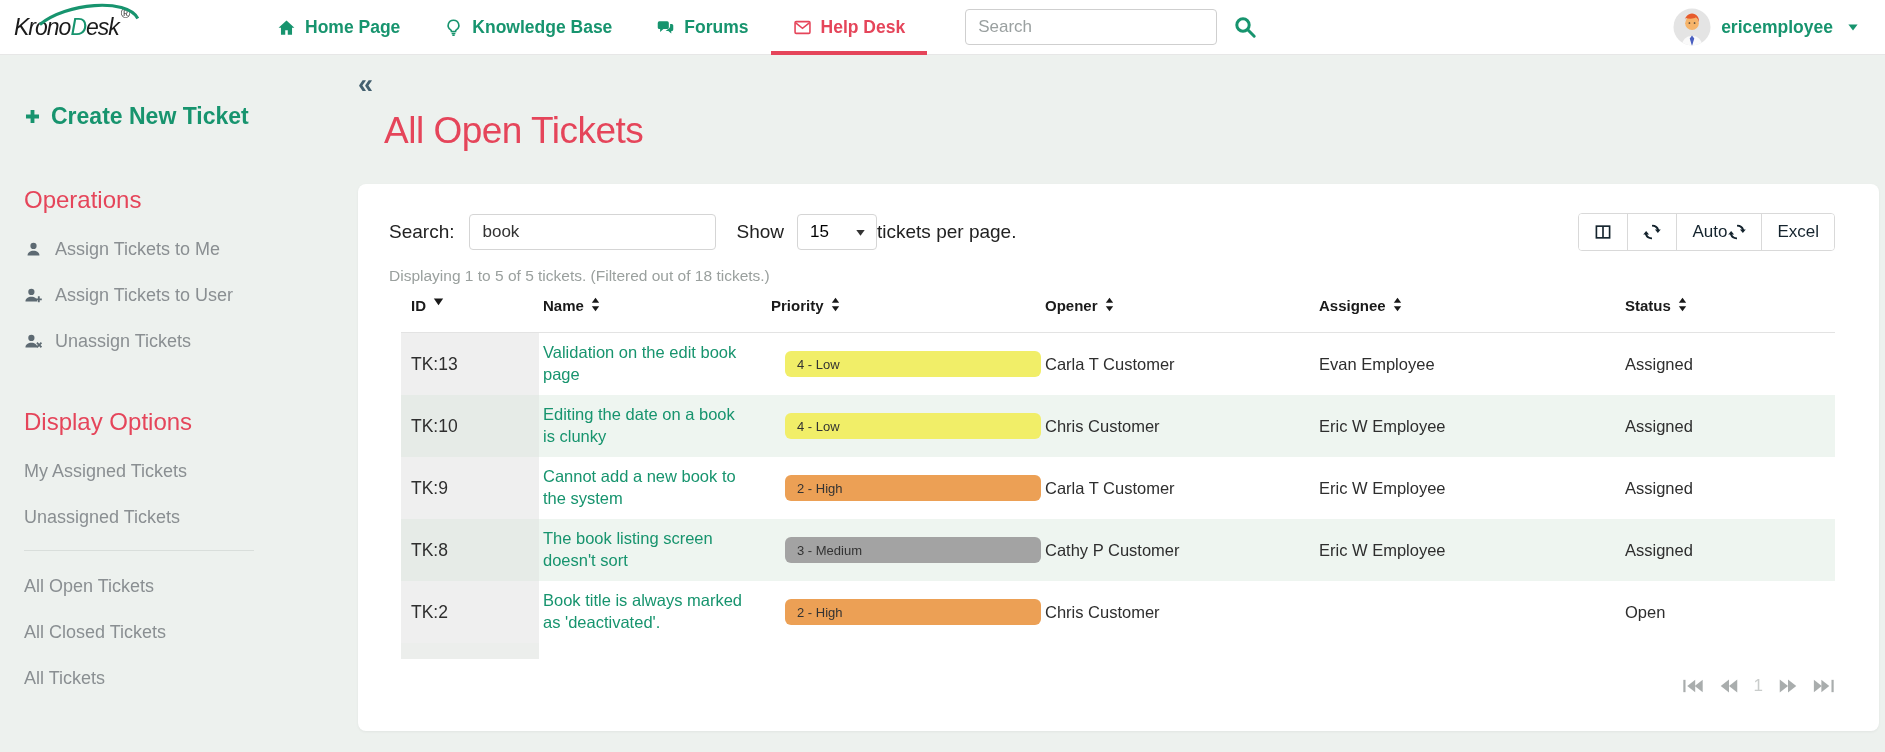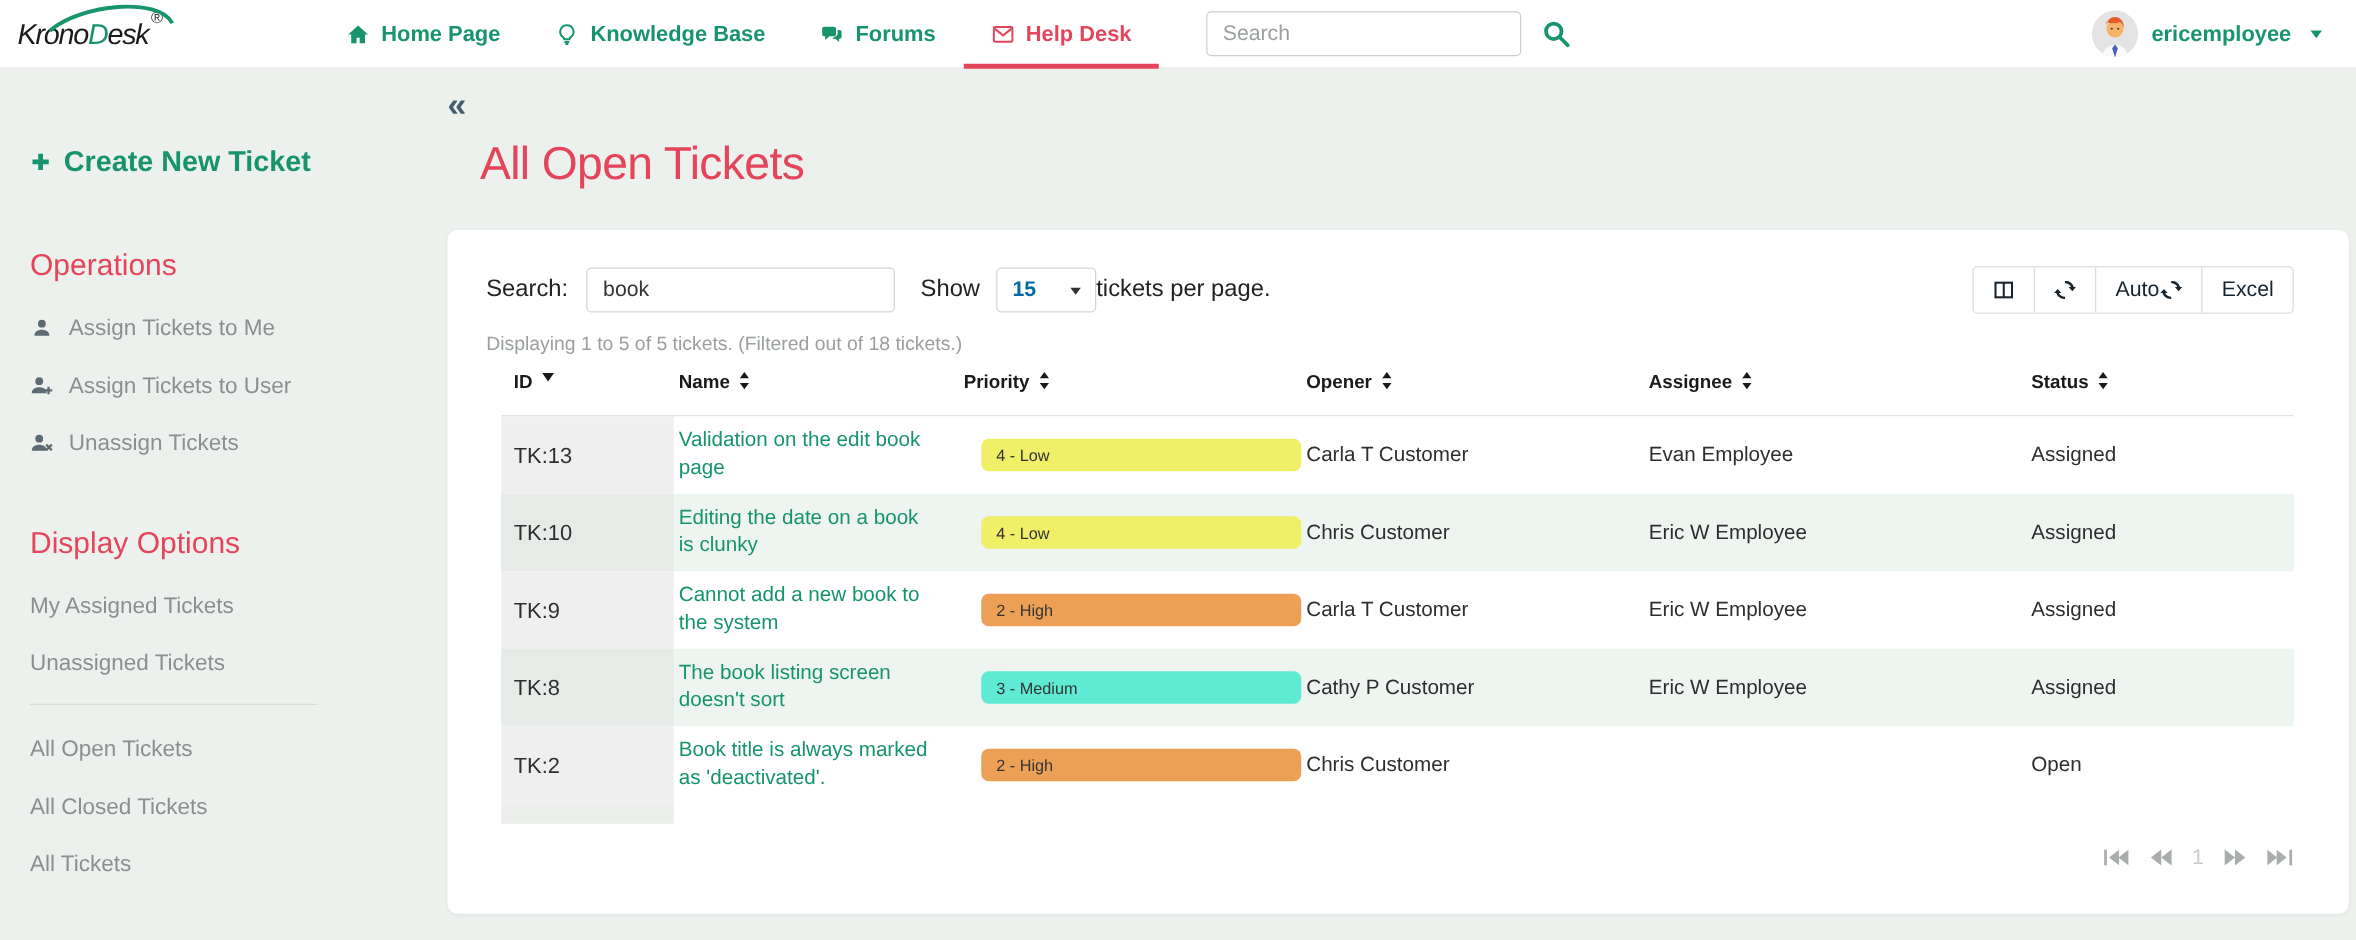--- a/index.html
+++ b/index.html
@@ -24,42 +24,42 @@
   .top-search input { width:252px; height:36px; border:1px solid #cfcfcf; border-radius:4px; padding:0 12px; font-size:17px; font-family:inherit; color:#444; outline:none; }
   .top-search input::placeholder { color:#9aa0a0; }
   .top-search-btn { width:24px; height:24px; margin-left:16px; color:#17946e; cursor:pointer; background:none; border:none; }
   .userbox { margin-left:auto; display:flex; align-items:center; gap:10px; cursor:pointer; }
   .avatar { width:38px; height:38px; }
   .username { color:#17946e; font-weight:bold; font-size:17.5px; }
   .user-caret { width:12px; height:12px; color:#17946e; margin-left:4px; }
 
   
   .main { display:flex; height:697px; }
-  .sidebar { width:300px; flex:none; padding:26px 16px 0 24px;margin-top:13px; }
+  .sidebar { width:300px; flex:none; padding:26px 16px 0 24px; }
   .content { flex:1; padding:16px 8px 0 58px; }
 
   
   .create-btn { display:flex; align-items:center; gap:10px; color:#17946e; font-weight:bold; font-size:23px; margin-top:22px; cursor:pointer; }
   .create-btn .icon { width:17px; height:17px; }
   .side-heading { color:#e5455a; font-size:24px; font-weight:400; margin-top:56px; }
   .side-item { display:flex; align-items:center; gap:12px; color:#8a8f92; font-size:18px; margin-top:25px; cursor:pointer; }
   .side-item .icon { width:19px; height:17px; color:#5d6a72; }
   .side-divider { border-top:1px solid #d9dedb; margin:22px 0 0 0; width:230px; }
 
   
   .collapse { font-size:27px; color:#44606f; font-weight:bold; line-height:1; cursor:pointer; width:24px; }
   .page-title { color:#e5455a; font-size:37px; font-weight:400; letter-spacing:-0.5px; margin:12px 0 0 26px; }
 
   
   .card { margin-top:32px; width:1521px; height:547px; background:#fff; border-radius:8px; box-shadow:0 1px 3px rgba(0,0,0,0.05); padding:30px 44px 0 31px; }
   .controls { display:flex; align-items:center; height:36px; }
   .ctl-label { font-size:19px; color:#222; }
   .ctl-search { width:247px; height:36px; margin-left:15px; border:1px solid #d5d5d5; border-radius:4px; padding:0 12px; font-size:17px; font-family:inherit; color:#333; outline:none; }
   .ctl-show { margin-left:20px; }
-  .select-box { width:80px; height:36px; margin-left:13px; border:1px solid #d5d5d5; border-radius:4px; display:flex; align-items:center; justify-content:space-between; padding:0 10px 0 12px; font-size:17px; color:#0369a1; cursor:pointer; background:#fff;font-weight:bold; }
+  .select-box { width:80px; height:36px; margin-left:13px; border:1px solid #d5d5d5; border-radius:4px; display:flex; align-items:center; justify-content:space-between; padding:0 10px 0 12px; font-size:17px; color:#000000; cursor:pointer; background:#fff; }
   .select-box .icon { width:11px; height:11px; color:#333; }
   .ctl-suffix { }
   .btn-group { margin-left:auto; display:flex; border:1px solid #d9d9d9; border-radius:4px; overflow:hidden; height:38px; }
   .tb-btn { display:flex; align-items:center; justify-content:center; padding:0 15px; background:#fff; border:none; border-left:1px solid #d9d9d9; font-size:17px; color:#15242e; font-family:inherit; cursor:pointer; gap:1px; }
   .tb-btn:first-child { border-left:none; }
   .tb-btn .icon { width:18px; height:18px; color:#15242e; }
   .summary { margin-top:17px; color:#9aa09e; font-size:15.5px; }
 
   
   .tickets { margin:12px 0 0 12px; --cols:138px 228px 274px 274px 306px 1fr; }
@@ -376,21 +376,21 @@
             <div class="td">Carla T Customer</div>
             <div class="td">Eric W Employee</div>
             <div class="td">Assigned</div>
           </div>
           <div class="trow alt">
             <div class="td id-cell">TK:8</div>
             <div class="td">
               <span class="ticket-link">The book listing screen doesn't sort</span>
             </div>
             <div class="td">
-              <span class="pill" style="background: #5eead4;">3 - Medium</span>
+              <span class="pill" style="background: #a3a3a3;">3 - Medium</span>
             </div>
             <div class="td">Cathy P Customer</div>
             <div class="td">Eric W Employee</div>
             <div class="td">Assigned</div>
           </div>
           <div class="trow">
             <div class="td id-cell">TK:2</div>
             <div class="td">
               <span class="ticket-link">Book title is always marked as 'deactivated'.</span>
             </div>

